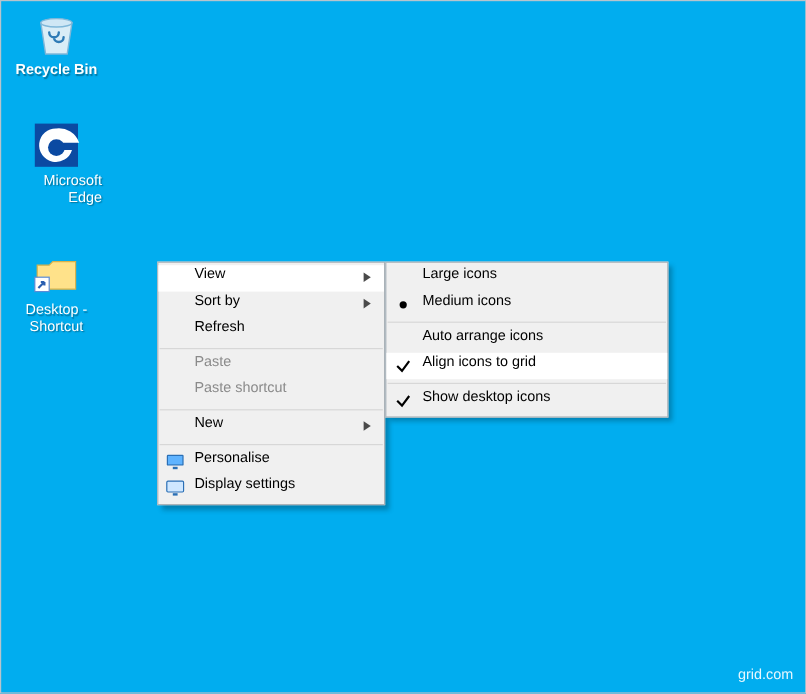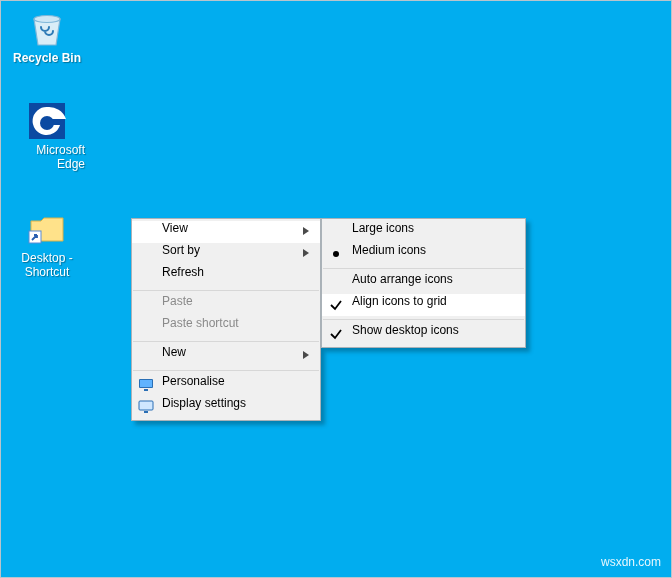--- a/index.html
+++ b/index.html
@@ -181,21 +181,21 @@
     <span class="lead">
       <svg width="16" height="14" viewBox="0 0 16 14">
         <rect x="1" y="1" width="14" height="9" rx="1" fill="#cfe7ff" stroke="#2a6fb5"></rect>
         <rect x="6" y="11" width="4" height="2" fill="#2a6fb5"></rect>
       </svg>
     </span>
     <span>Display settings</span>
   </div>
 </div>
 
-<div class="ctx" style="left:320px; top:217px; width:205px;">
+<div class="ctx" style="left:320px; top:217px; width:236px;">
   <div class="row">
     <span>Large icons</span>
   </div>
   <div class="row">
     <span class="lead">
         <span class="bullet"></span>
       </span>
     <span>Medium icons</span>
   </div>
   <div class="sep"></div>
@@ -214,13 +214,13 @@
   <div class="row">
     <span class="lead">
       <svg width="14" height="14" viewBox="0 0 14 14">
           <path d="M2 7 L6 11 L12 3" fill="none" stroke="#000" stroke-width="1.8"></path>
         </svg>
     </span>
     <span>Show desktop icons</span>
   </div>
 </div>
 
-<div class="watermark">wsxdn.com</div>
+<div class="watermark">grid.com</div>
 
 </body></html>

